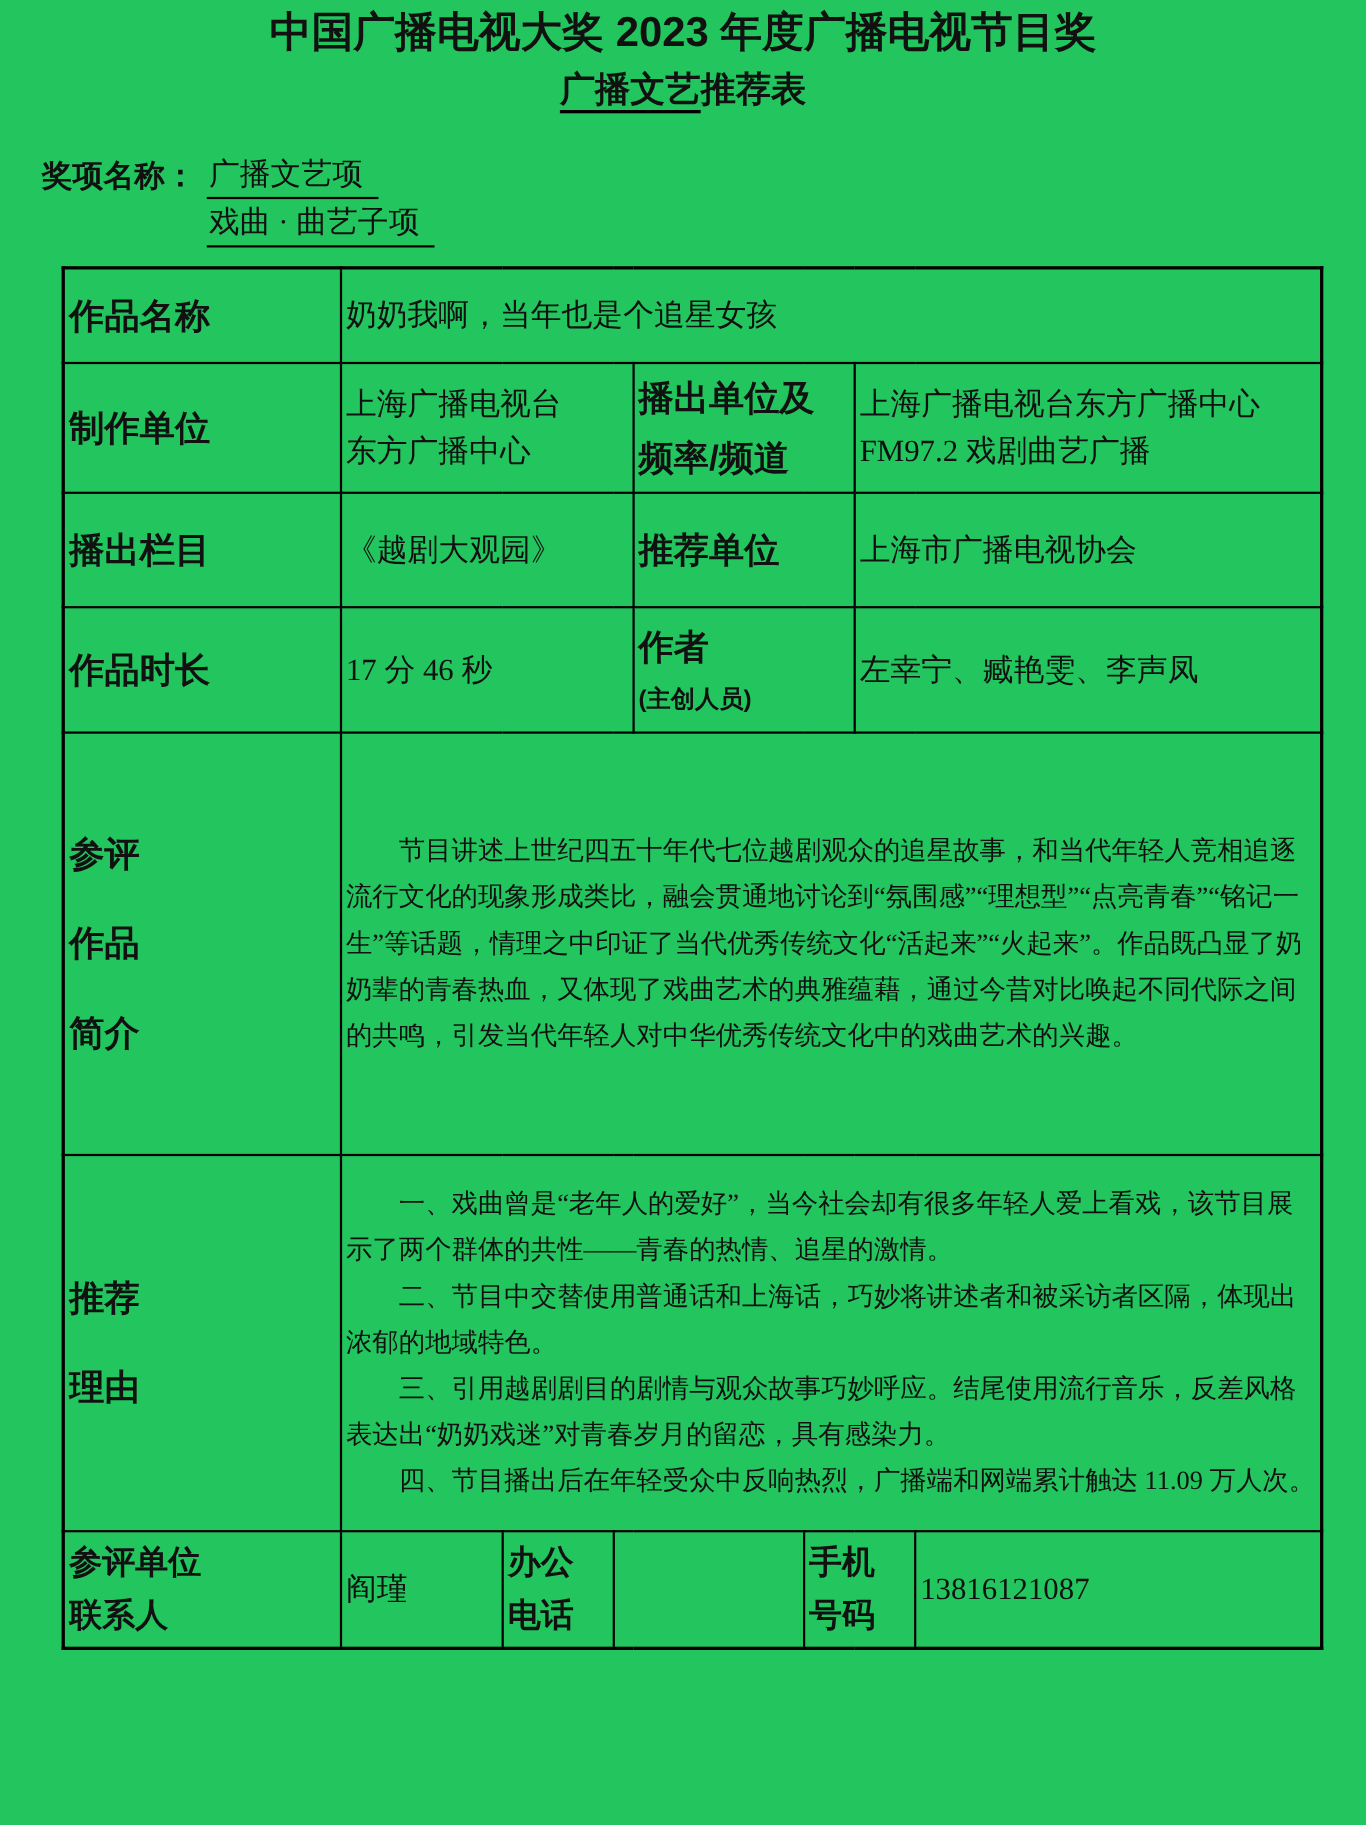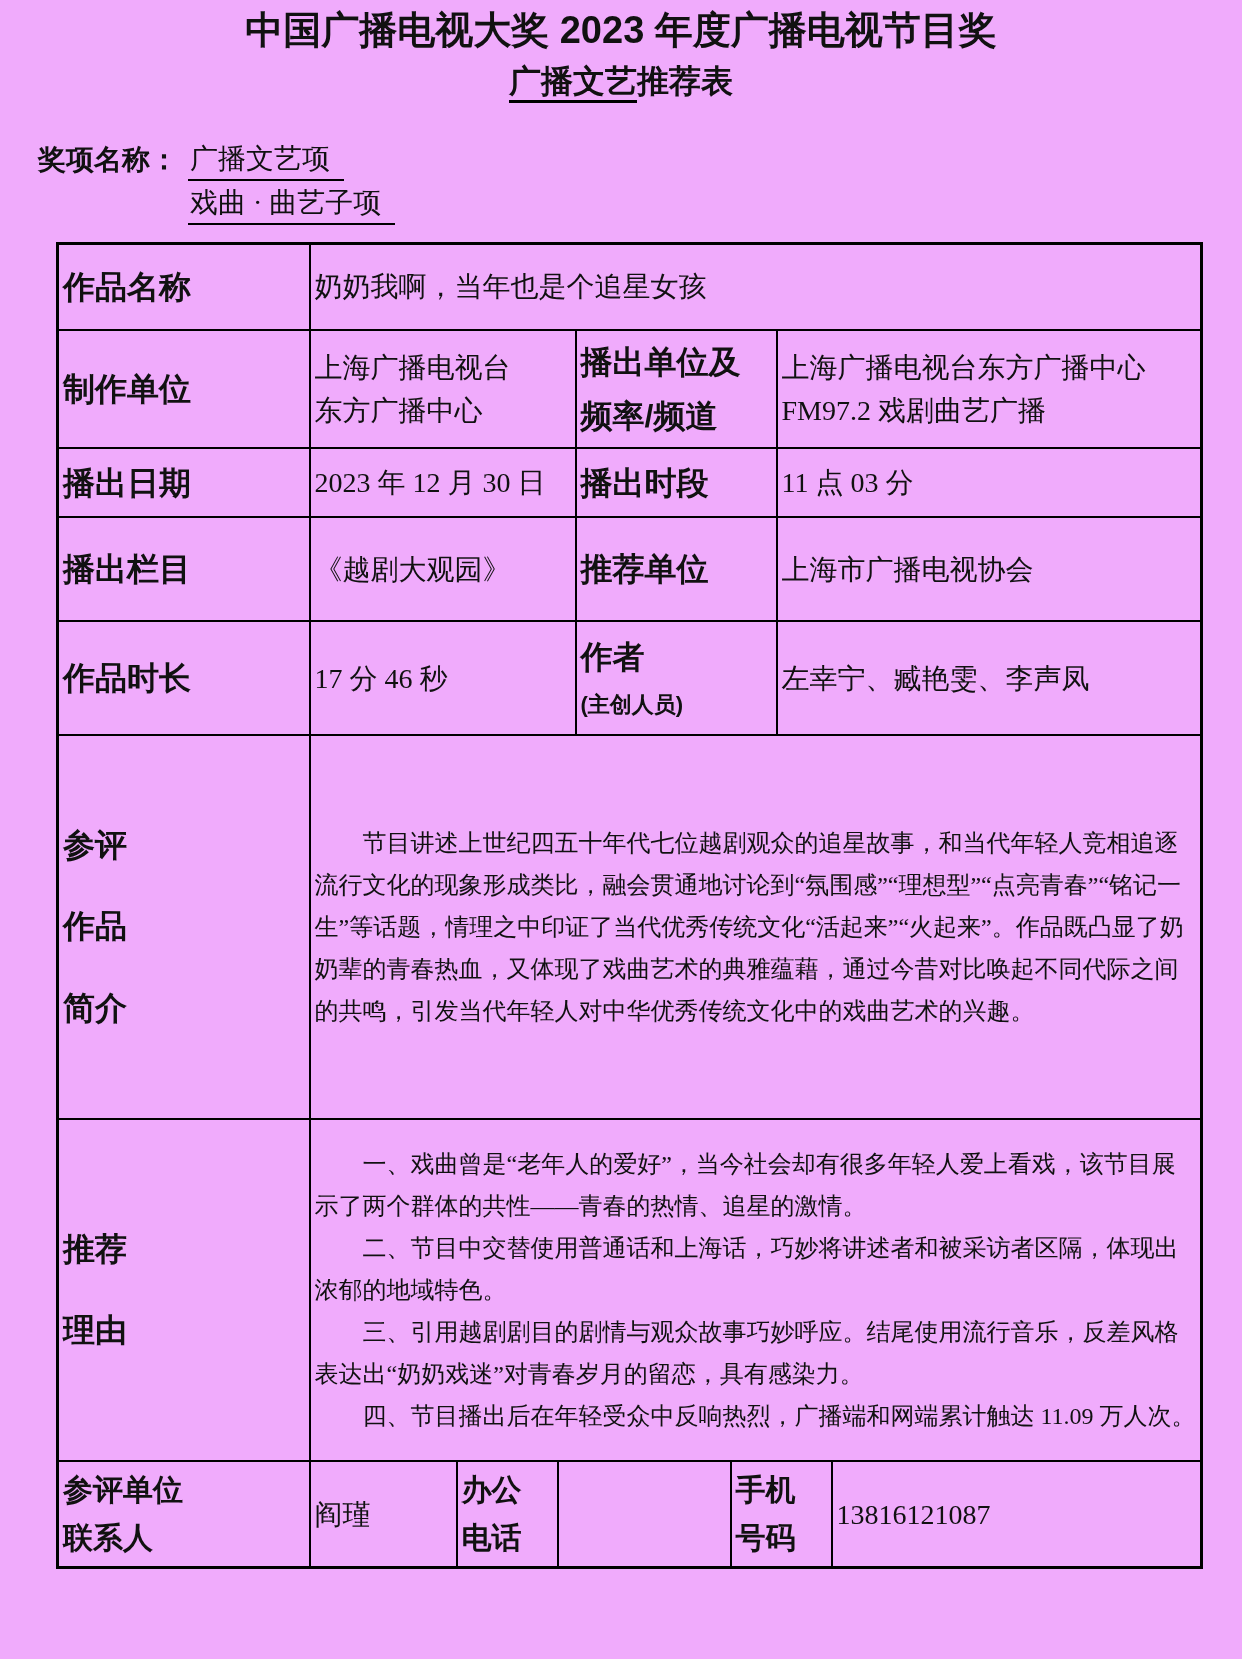--- a/index.html
+++ b/index.html
@@ -2,21 +2,21 @@
 <html><head>
 <meta charset="utf-8">
 <style>
   * { box-sizing: border-box; }
   html,body { margin:0; padding:0; background:#d9d9d9; }
   .page {
     position: relative;
     width: 1242px;
     height: 1659px;
     margin: 0 auto;
-    background: #f0abfc;
+    background: #22c55e;
     color: #111;
     font-family: "Liberation Serif", serif;
     overflow: hidden;
   }
   .doc-title {
     padding-top: 6px;
     text-align: center;
     font-size: 38px;
     font-weight: 700;
     line-height: 48px;
@@ -128,26 +128,20 @@
     <tr style="height:100px;">
       <td class="lab">制作单位</td>
       <td class="val preline" colspan="3">上海广播电视台
 东方广播中心</td>
       <td class="lab preline" colspan="2">播出单位及
 频率/频道</td>
       <td class="val preline" colspan="2">上海广播电视台东方广播中心
 FM97.2 戏剧曲艺广播</td>
     </tr>
 
-    <tr style="height:69px;">
-      <td class="lab">播出日期</td>
-      <td class="val" colspan="3">2023 年 12 月 30 日</td>
-      <td class="lab" colspan="2">播出时段</td>
-      <td class="val" colspan="2">11 点 03 分</td>
-    </tr>
 
     <tr style="height:104px;">
       <td class="lab">播出栏目</td>
       <td class="val" colspan="3">《越剧大观园》</td>
       <td class="lab" colspan="2">推荐单位</td>
       <td class="val" colspan="2">上海市广播电视协会</td>
     </tr>
 
     <tr style="height:114px;">
       <td class="lab">作品时长</td>

